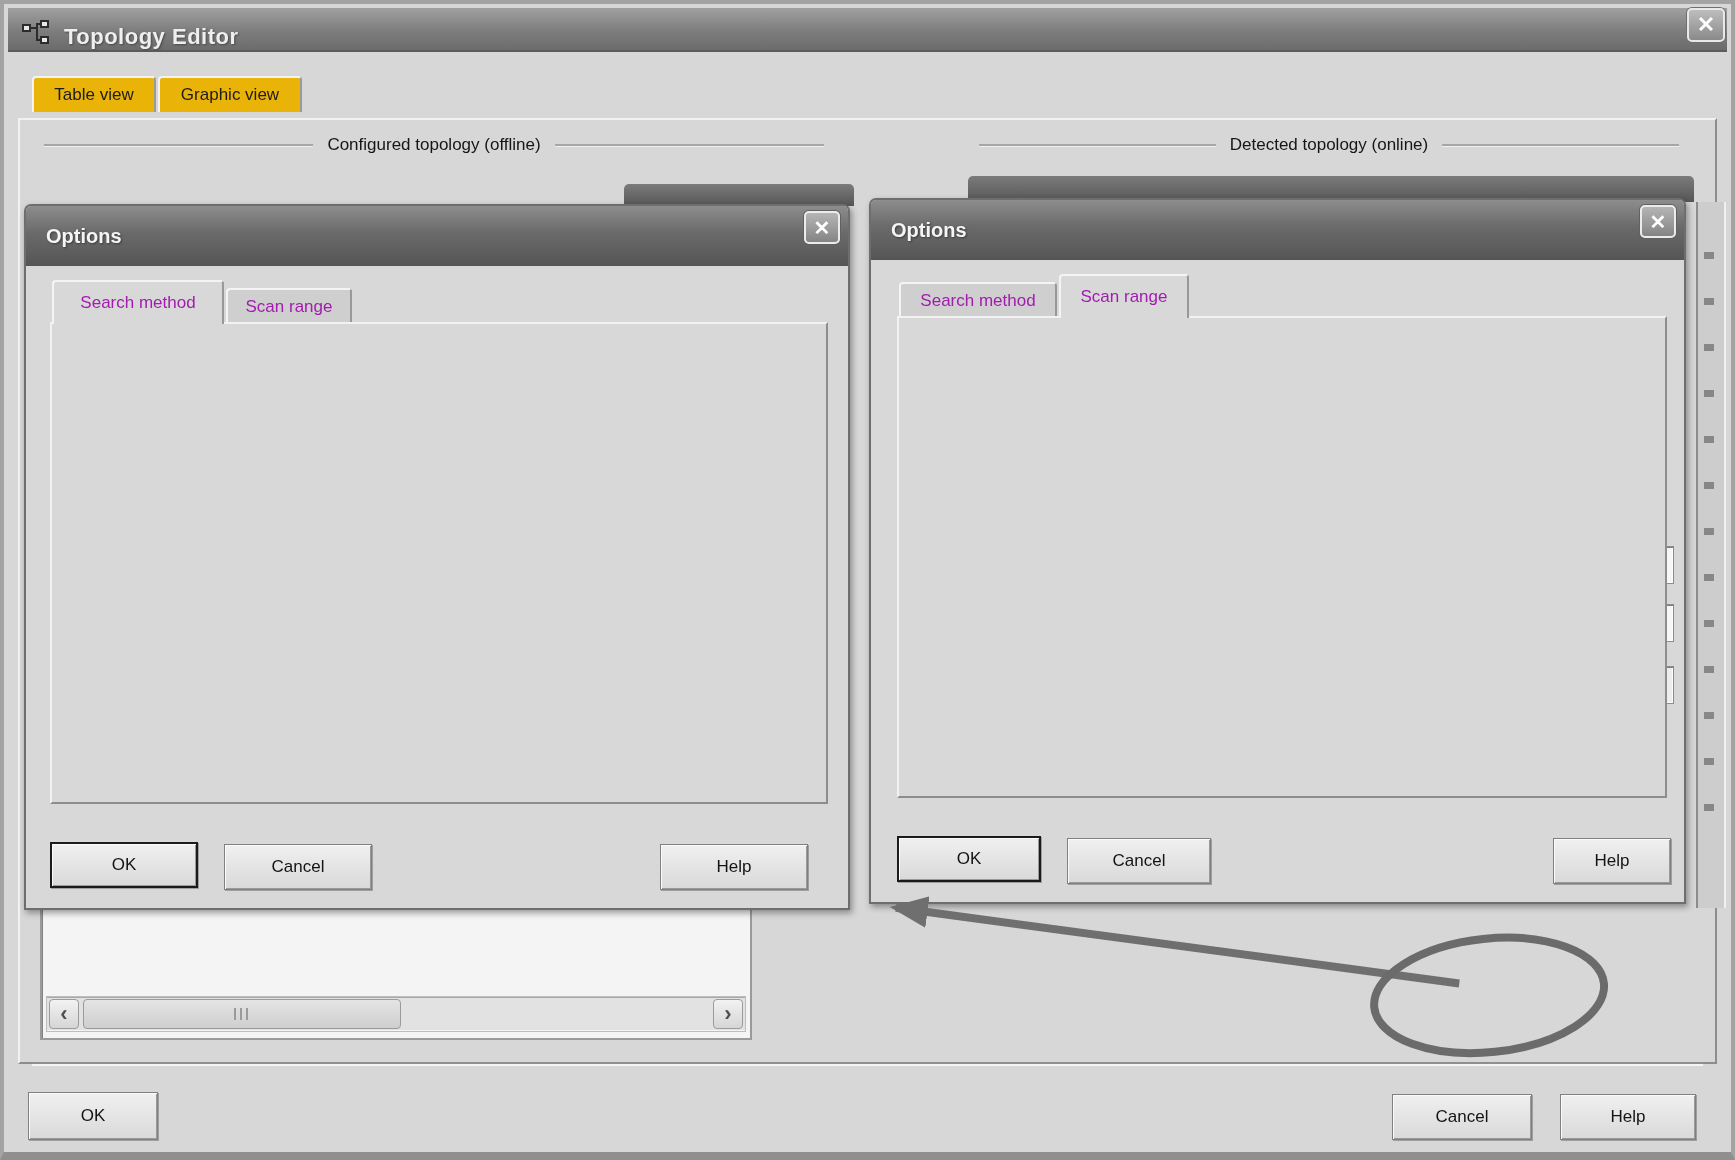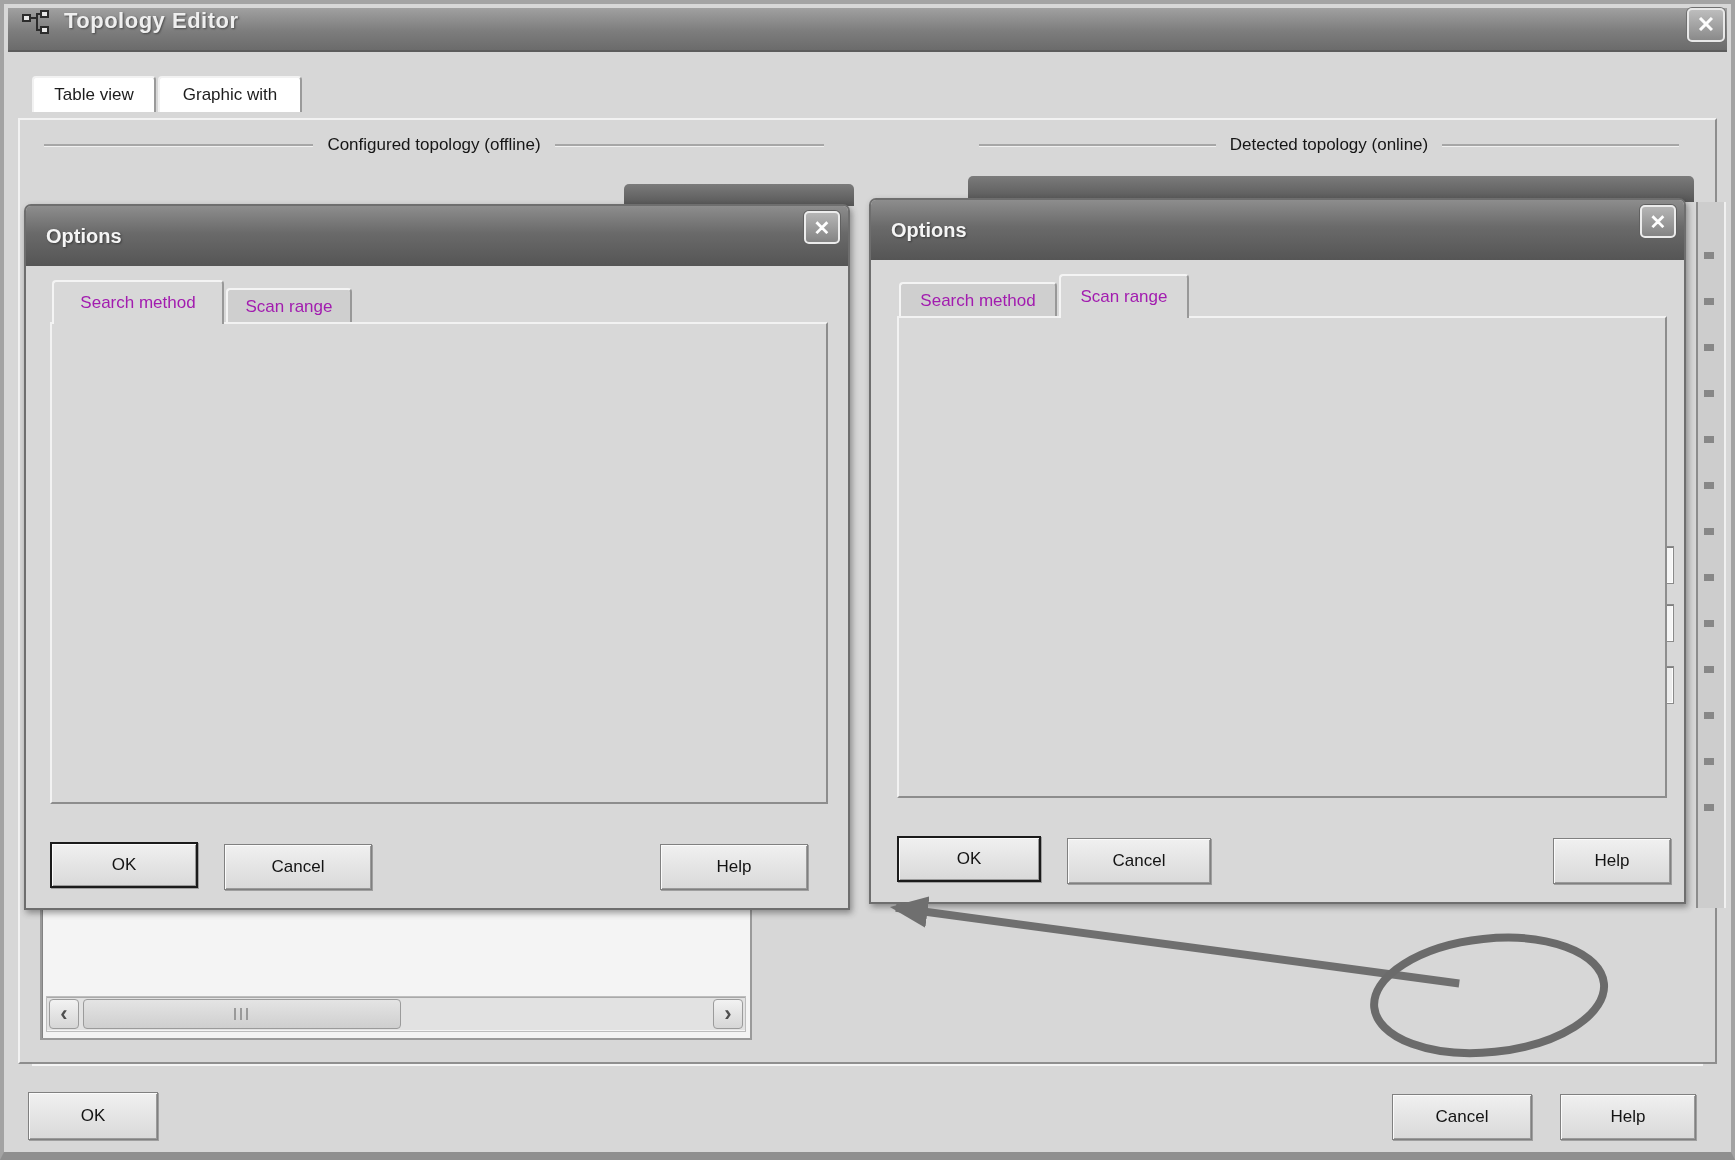--- a/index.html
+++ b/index.html
@@ -3,34 +3,34 @@
 <meta charset="utf-8">
 <style>
   * { margin:0; padding:0; box-sizing:border-box; }
   html,body { width:1735px; height:1160px; background:#b9b9b9; font-family:"Liberation Sans", sans-serif; }
   #screen { position:absolute; inset:0; width:1735px; height:1160px; background:#d7d7d7;
             border:4px solid #a3a3a3; border-bottom:8px solid #8f8f8f; overflow:hidden; }
 
   
   .main-titlebar { position:absolute; left:4px; top:4px; right:4px; height:44px;
     background:linear-gradient(180deg,#a0a0a0 0%,#7d7d7d 55%,#6b6b6b 100%);
-    display:flex; align-items:flex-start; padding-left:12px; border-bottom:2px solid #5c5c5c; }
+    display:flex; align-items:flex-end; padding-left:12px; border-bottom:2px solid #5c5c5c; }
   .main-title { color:#efefef; font-size:22px; font-weight:bold; letter-spacing:0.5px;
     text-shadow:1px 1px 2px #4a4a4a; margin-left:10px; }
   .win-close { position:absolute; top:4px; right:6px; width:38px; height:34px;
     background:linear-gradient(180deg,#bdbdbd,#8a8a8a); border:2px solid #e8e8e8; border-radius:5px;
     color:#fdfdfd; font-size:22px; font-weight:bold; display:flex; align-items:center; justify-content:center;
     box-shadow:0 0 0 1px #6f6f6f; cursor:default; }
   .app-icon { width:34px; height:32px; }
 
   
   .tab { position:absolute; background:#d7d7d7; border:2px solid #9a9a9a; border-bottom:none;
     border-top-color:#f2f2f2; border-left-color:#f2f2f2; border-radius:4px 4px 0 0;
     font-size:17px; color:#1c1c1c; display:flex; align-items:center; justify-content:center; }
-  .tab.inactive { top:72px; height:36px; background:#ffffff; z-index:1; }
+  .tab.inactive { top:72px; height:36px; background:#eab308; z-index:1; }
   .tab.active   { top:70px; height:46px; z-index:3; border-width:2px; }
   #tab-table   { left:28px;  width:124px; }
   #tab-graphic { left:154px; width:144px; }
   #tab-compare { left:300px; width:258px; }
 
   .tabpage { position:absolute; left:14px; top:114px; right:14px; height:946px; background:#d7d7d7;
     border-top:2px solid #f2f2f2; border-left:2px solid #f2f2f2;
     border-right:2px solid #8d8d8d; border-bottom:2px solid #8d8d8d; z-index:2; }
 
   
@@ -141,21 +141,21 @@
         <rect x="22" y="4" width="5" height="4" fill="#e8e8e8"></rect>
       <rect x="20" y="18" width="9" height="8" fill="#2c2c2c"></rect>
         <rect x="22" y="20" width="5" height="4" fill="#e8e8e8"></rect>
       <path d="M11 10 L17 10 L17 6 L20 6 M17 10 L17 22 L20 22" stroke="#2c2c2c" stroke-width="2" fill="none"></path>
     </svg>
     <span class="main-title">Topology Editor</span>
   </div>
   <div class="win-close">✕</div>
 
   <div class="tab inactive" id="tab-table">Table view</div>
-  <div class="tab inactive" id="tab-graphic">Graphic with</div>
+  <div class="tab inactive" id="tab-graphic">Graphic view</div>
 
   <div class="tabpage"></div>
 
   <div class="group-heading" id="heading-left">
     <span class="line"></span>
     <span class="cap">Configured topology (offline)</span>
     <span class="line"></span>
   </div>
   <div class="group-heading" id="heading-right">
     <span class="line"></span>

